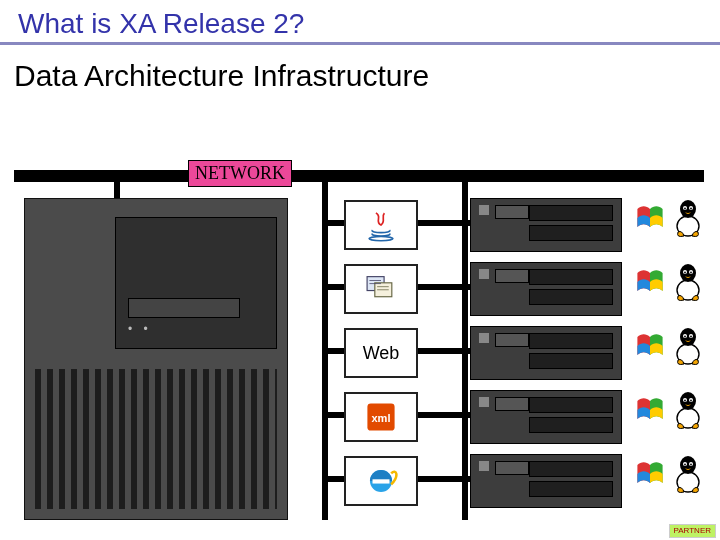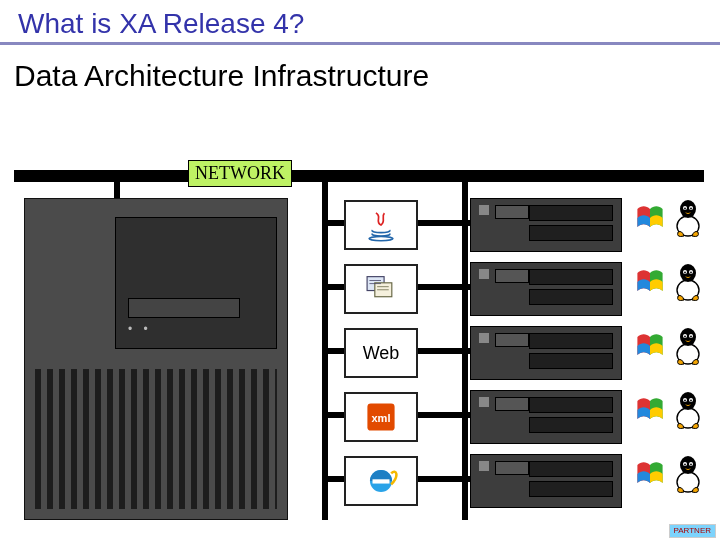--- a/index.html
+++ b/index.html
@@ -39,21 +39,21 @@
     left: 0;
     top: 20px;
     width: 690px;
     height: 12px;
     background: #000;
   }
   .network-label-box {
     position: absolute;
     left: 174px;
     top: 10px;
-    background: #bef264;
+    background: #ec4899;
     border: 1px solid #000;
     padding: 2px 6px;
     font-family: "Times New Roman", serif;
     font-size: 18px;
   }
   
   .drop {
     position: absolute;
     width: 6px;
     background: #000;
@@ -200,28 +200,28 @@
   .oi5 { top: 304px; }
   
   .partner {
     position: absolute;
     right: 4px;
     bottom: 2px;
     font-size: 8px;
     color: #a00;
     border: 1px solid #ccc;
     padding: 2px 4px;
-    background: #7dd3fc;
+    background: #bef264;
     line-height:1;
   }
 </style>
 </head>
 <body>
 
-<div class="title">What is XA Release 4?</div>
+<div class="title">What is XA Release 2?</div>
 <div class="underline"></div>
 <div class="subtitle">Data Architecture Infrastructure</div>
 
 <div class="diagram">
 
   <div class="bus"></div>
   <div class="network-label-box">NETWORK</div>
 
   <div class="drop main"></div>
   <div class="drop mid"></div>

